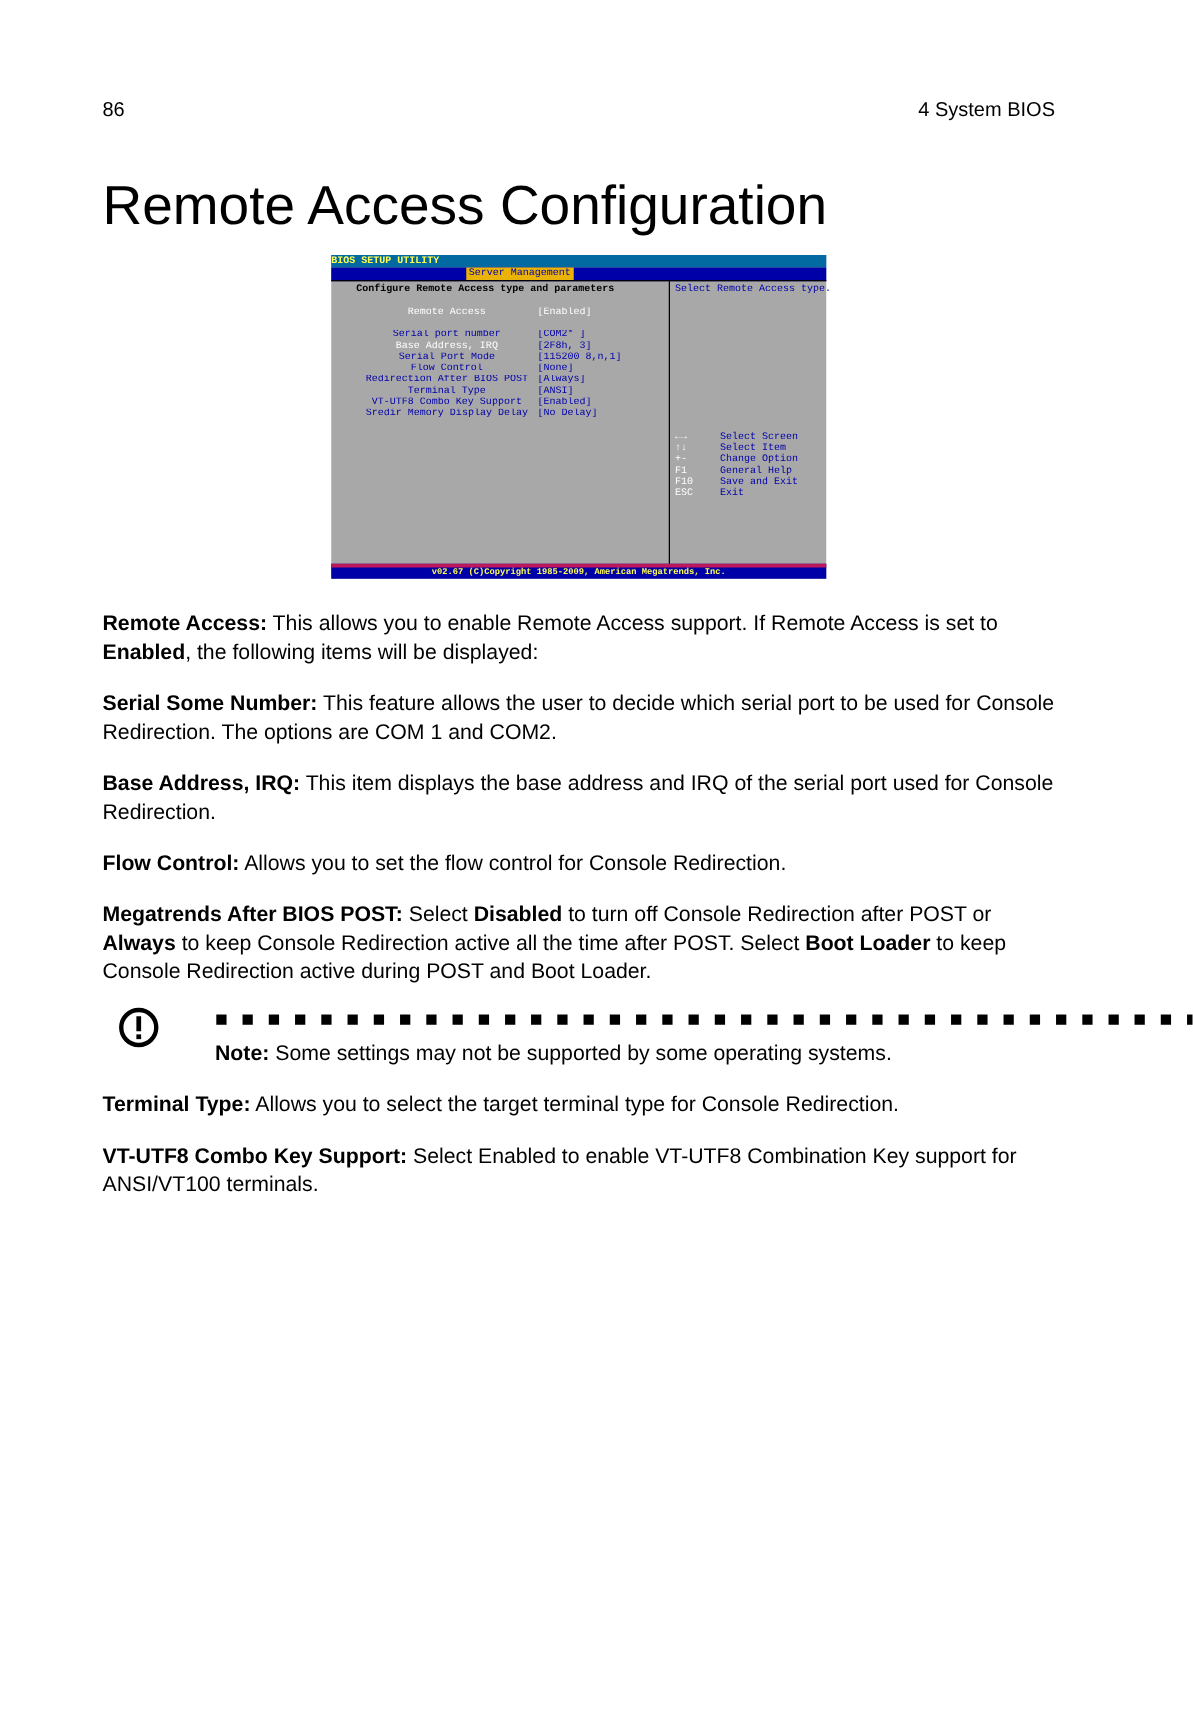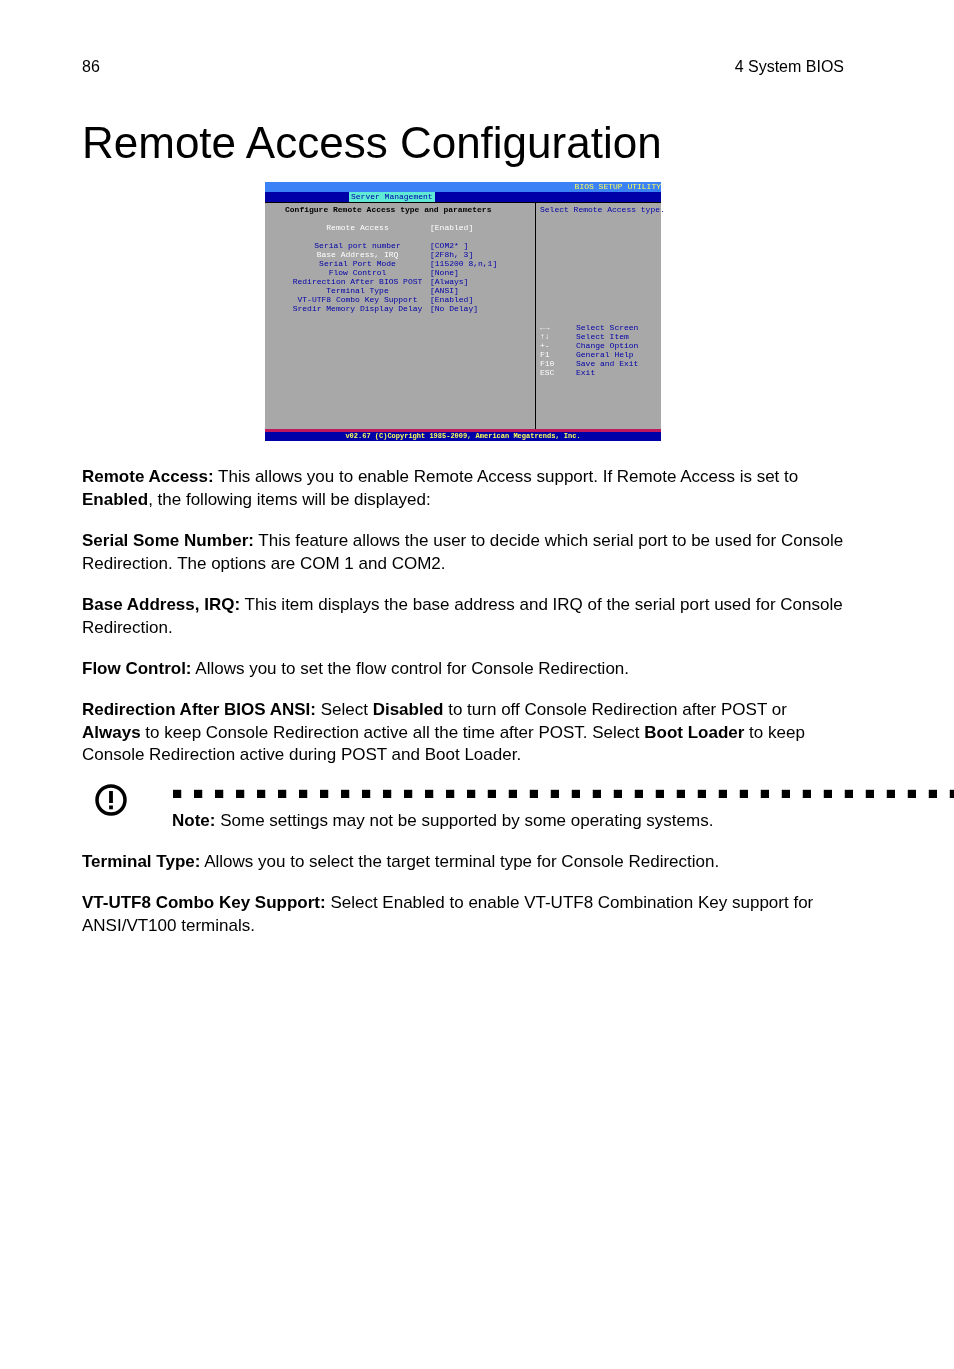--- a/index.html
+++ b/index.html
@@ -8,21 +8,21 @@
     background: #fff;
     color: #000;
   }
   .page {
     width: 954px;
     margin: 0 auto;
     padding: 0 110px 0 82px;
     box-sizing: border-box;
   }
   .header {
-    padding-top: 58px;
+    padding-top: 80px;
     display: flex;
     justify-content: space-between;
     font-size: 16px;
   }
   .header-left {
     font-weight: normal;
   }
   .header-right {
     font-weight: normal;
   }
@@ -40,40 +40,40 @@
     display: inline-block;
     width: 396px;
     background: #a8a8a8;
     font-family: "Courier New", monospace;
     font-size: 8px;
     text-align: left;
     white-space: nowrap;
     line-height: 1.1;
   }
   .bios .title-bar {
-    background: #3b82f6;
+    background: #0369a1;
     color: #ffff55;
-    text-align: right;
-    font-weight: normal;
+    text-align: left;
+    font-weight: bold;
     height: 10px;
     line-height: 10px;
     border-bottom: 0;
   }
   .bios .tab-row {
     background: #0000a8;
     color: #a8a8a8;
     height: 10px;
     line-height: 10px;
     border-bottom: 1px solid #000;
   }
   .bios .tab-row .sel-tab {
-    background: #5eead4;
+    background: #eab308;
     color: #0000a8;
     padding: 0 2px;
-    margin-left: 84px;
+    margin-left: 108px;
     display: inline-block;
   }
   .bios .body {
     display: flex;
     height: 226px;
   }
   .bios .left-pane {
     flex: 1 1 auto;
     padding: 3px 20px;
     color: #0000a8;
@@ -285,21 +285,21 @@
     <p>
       <b>Base Address, IRQ:</b><span> This item displays the base address and IRQ of the serial port used for Console Redirection.</span>
     </p>
 
 
     <p>
       <b>Flow Control:</b><span> Allows you to set the flow control for Console Redirection.</span>
     </p>
 
     <p>
-      <b>Redirection After BIOS ANSI:</b><span> Select </span><b>Disabled</b><span> to turn off Console Redirection after POST or </span><b>Always</b><span> to keep Console Redirection active all the time after POST. Select </span><b>Boot Loader</b><span> to keep Console Redirection active during POST and Boot Loader.</span>
+      <b>Megatrends After BIOS POST:</b><span> Select </span><b>Disabled</b><span> to turn off Console Redirection after POST or </span><b>Always</b><span> to keep Console Redirection active all the time after POST. Select </span><b>Boot Loader</b><span> to keep Console Redirection active during POST and Boot Loader.</span>
     </p>
 
     <div class="note-block">
       <div class="note-icon-col">
         <div class="note-icon">
           <svg viewBox="0 0 34 34">
             <circle cx="17" cy="17" r="14" fill="none" stroke="#000" stroke-width="3.5"></circle>
             <rect x="15.1" y="8" width="3.8" height="12" fill="#000"></rect>
             <rect x="15.1" y="22.5" width="3.8" height="3.8" fill="#000"></rect>
           </svg>

